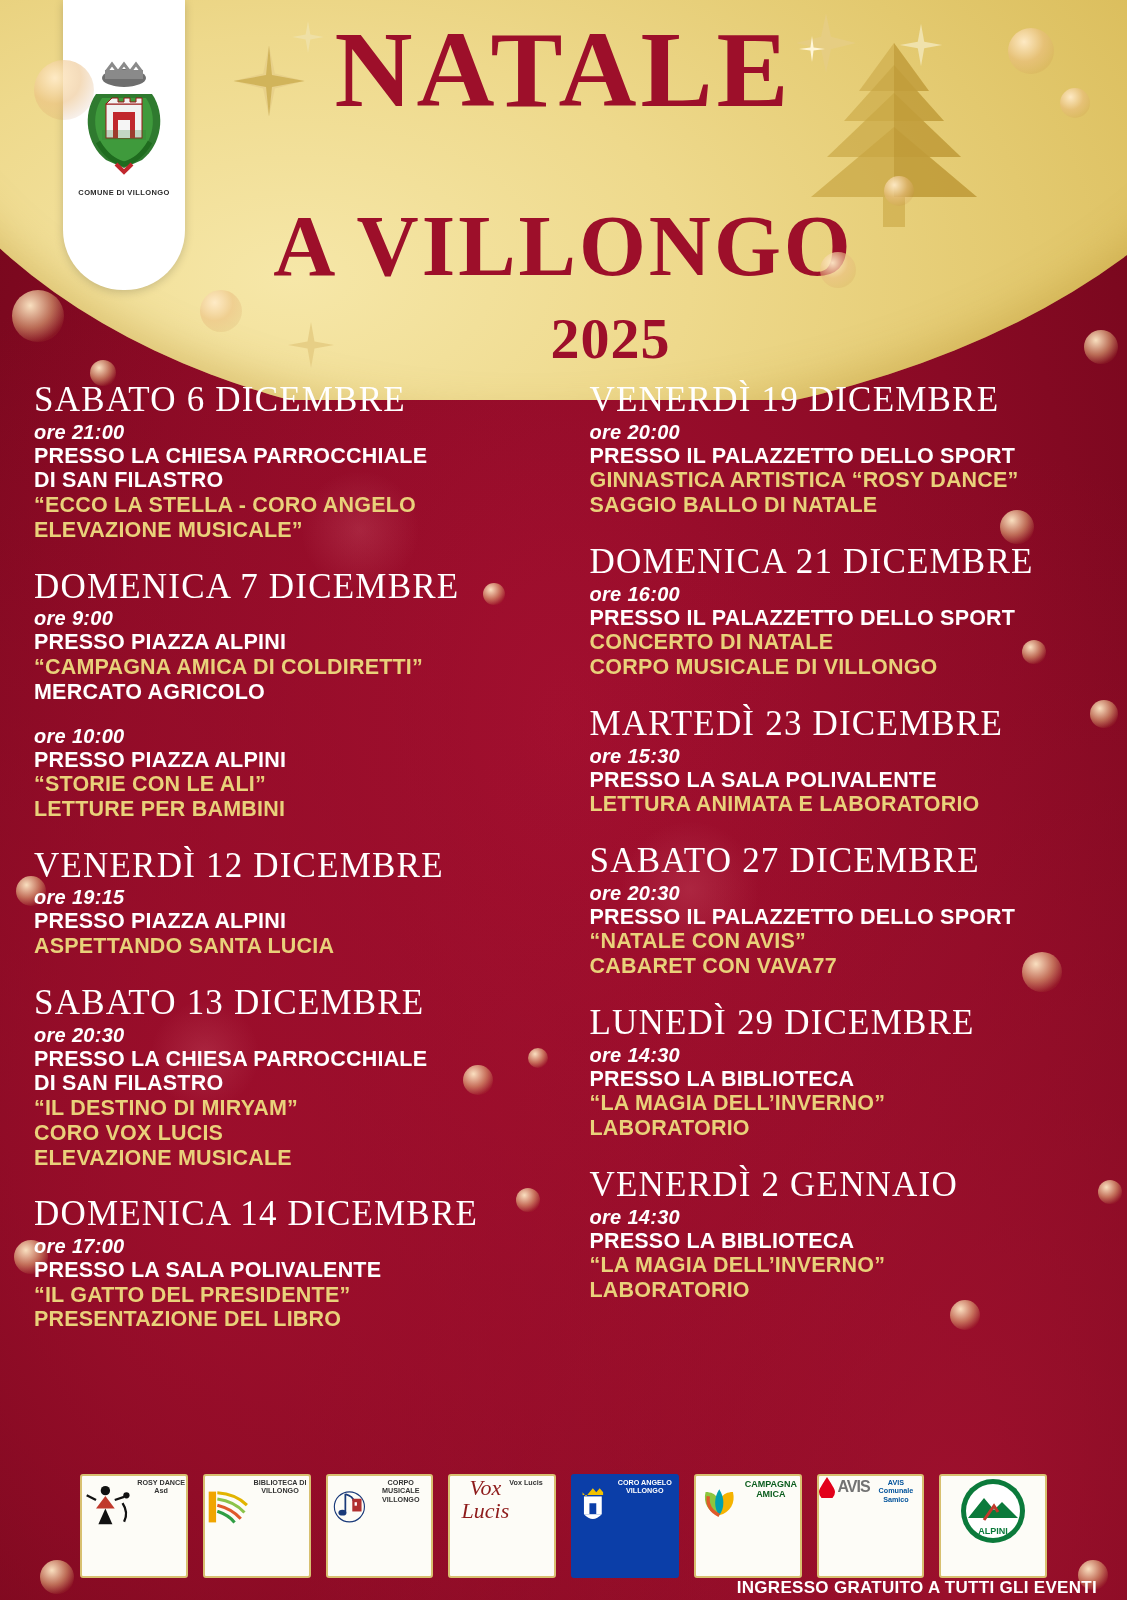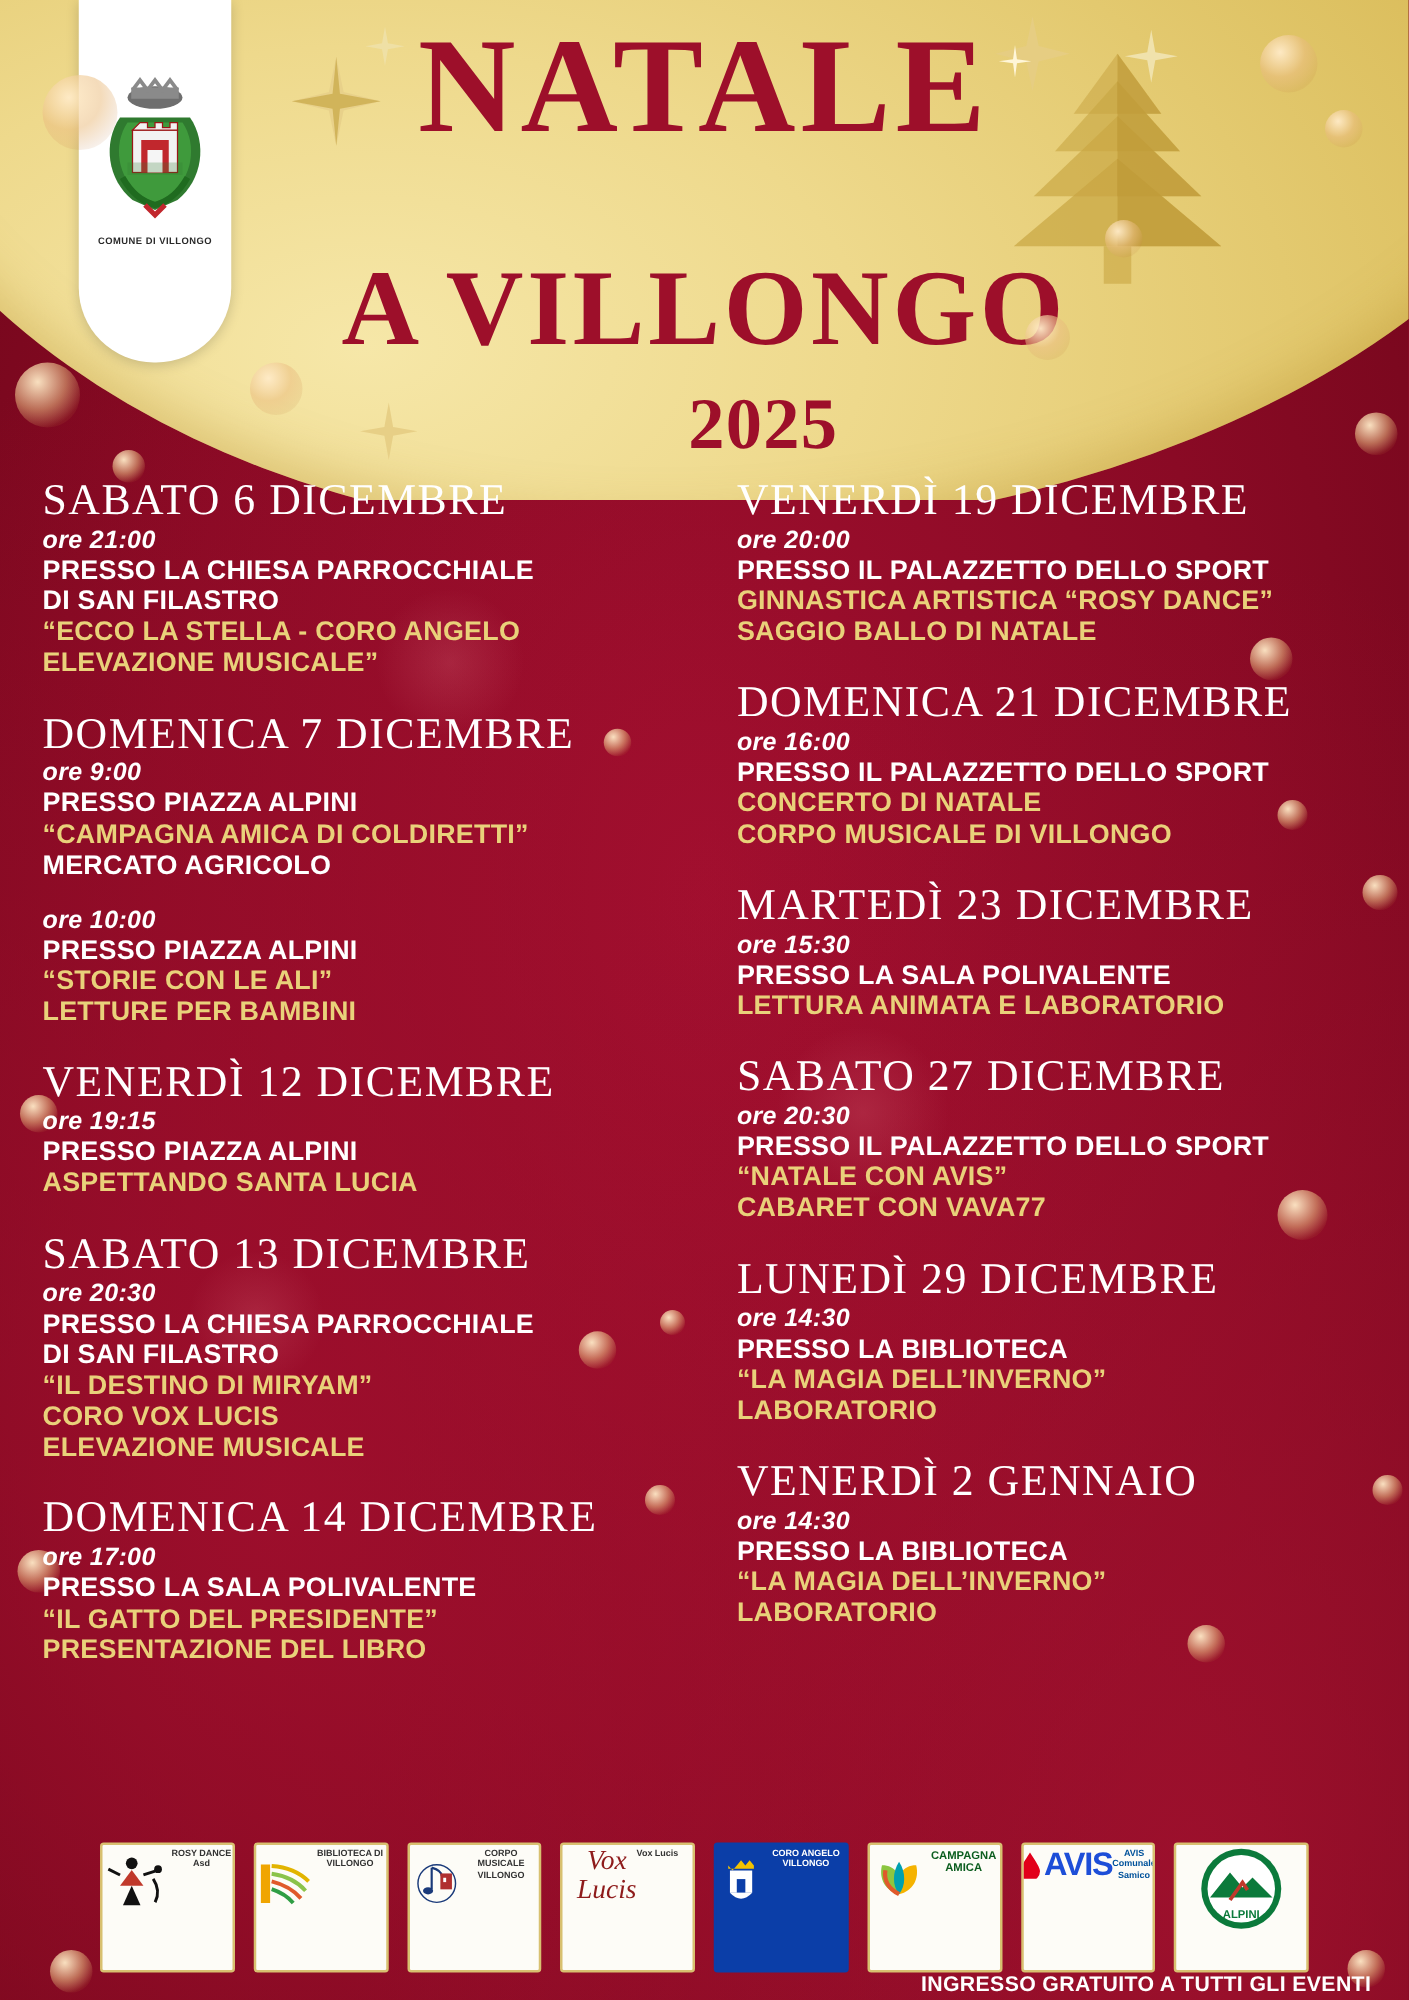--- a/index.html
+++ b/index.html
@@ -384,21 +384,21 @@
         <path d="M34 46 C22 40 16 30 18 18" stroke="#e05a2b" stroke-width="5" fill="none"></path>
       </svg>
       <div class="cap" style="color:#0b5d1e;font-size:9px;">CAMPAGNA AMICA</div>
     </div>
 
     <div class="logo">
       <div style="display:flex;align-items:center;gap:3px;">
         <svg width="16" height="22" viewBox="0 0 16 22">
           <path d="M8 1 C13 9 16 13 16 16 a8 8 0 0 1 -16 0 C0 13 3 9 8 1 Z" fill="#e2001a"></path>
         </svg>
-        <span style="font-family:'Liberation Sans',sans-serif;color:#1d4ed8;font-weight:bold;font-size:26px;letter-spacing:-1px;">AVIS</span>
+        <span style="font-family:'Liberation Sans',sans-serif;color:#737373;font-weight:bold;font-size:16px;letter-spacing:-1px;">AVIS</span>
       </div>
       <div class="cap" style="color:#00529b;">AVIS Comunale Samico</div>
     </div>
 
     <div class="logo">
       <svg width="78" height="70" viewBox="0 0 78 70">
         <circle cx="39" cy="35" r="32" fill="#0b7a3b"></circle>
         <circle cx="39" cy="35" r="27" fill="#ffffff"></circle>
         <path d="M14 42 l16 -20 l10 12 l8 -8 l16 16 z" fill="#0b7a3b"></path>
         <path d="M30 44 l10 -14 l4 6" stroke="#c0392b" stroke-width="3" fill="none"></path>

